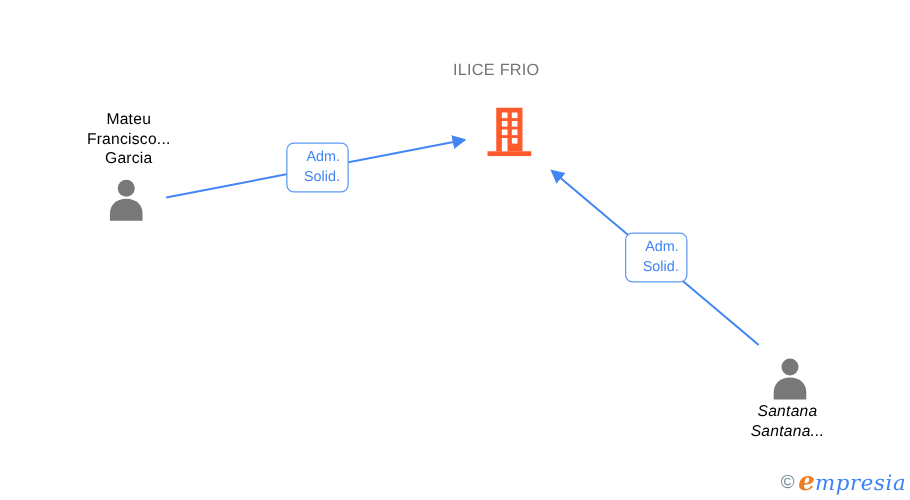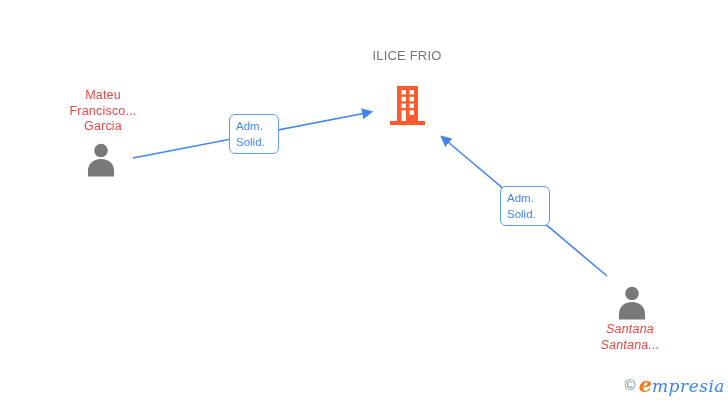--- a/index.html
+++ b/index.html
@@ -14,47 +14,47 @@
   .arrow-layer {
     position: absolute;
     left: 0; top: 0;
     width: 728px; height: 400px;
     z-index: 1;
   }
   .name-label {
     position: absolute;
     width: 120px;
     text-align: center;
-    color: #ef4444;
+    color: #000000;
     font-size: 12.5px;
     line-height: 15.5px;
     z-index: 2;
     letter-spacing: 0.2px;
   }
   .company-name {
-    left: 347px; top: 48px;
+    left: 337px; top: 48px;
     color: #757575;
     font-size: 13px;
   }
   .person-name-left  { left: 43px;  top: 88px;  }
   .person-name-right { left: 570px; top: 322px; font-style: italic; }
   .node-icon { position: absolute; z-index: 2; }
   .building-icon { left: 389px; top: 86px; width: 37px; height: 39px; }
   .person-icon-left  { left: 84px;  top: 142px; width: 34px; height: 38px; }
   .person-icon-right { left: 615px; top: 285px; width: 34px; height: 38px; }
   .edge-label {
     position: absolute;
     z-index: 3;
     background: #ffffff;
     border: 1.5px solid #5f9af5;
     border-radius: 6px;
     color: #4285f4;
     font-size: 11.5px;
     line-height: 16px;
-    text-align: left;
+    text-align: right;
     padding: 3px 6px;
     min-width: 36px;
   }
   .edge-label-1 { left: 229px; top: 114px; }
   .edge-label-2 { left: 500px; top: 186px; }
   .watermark {
     position: absolute;
     right: 3px; bottom: 3px;
     z-index: 2;
     font-family: "DejaVu Serif", serif;

